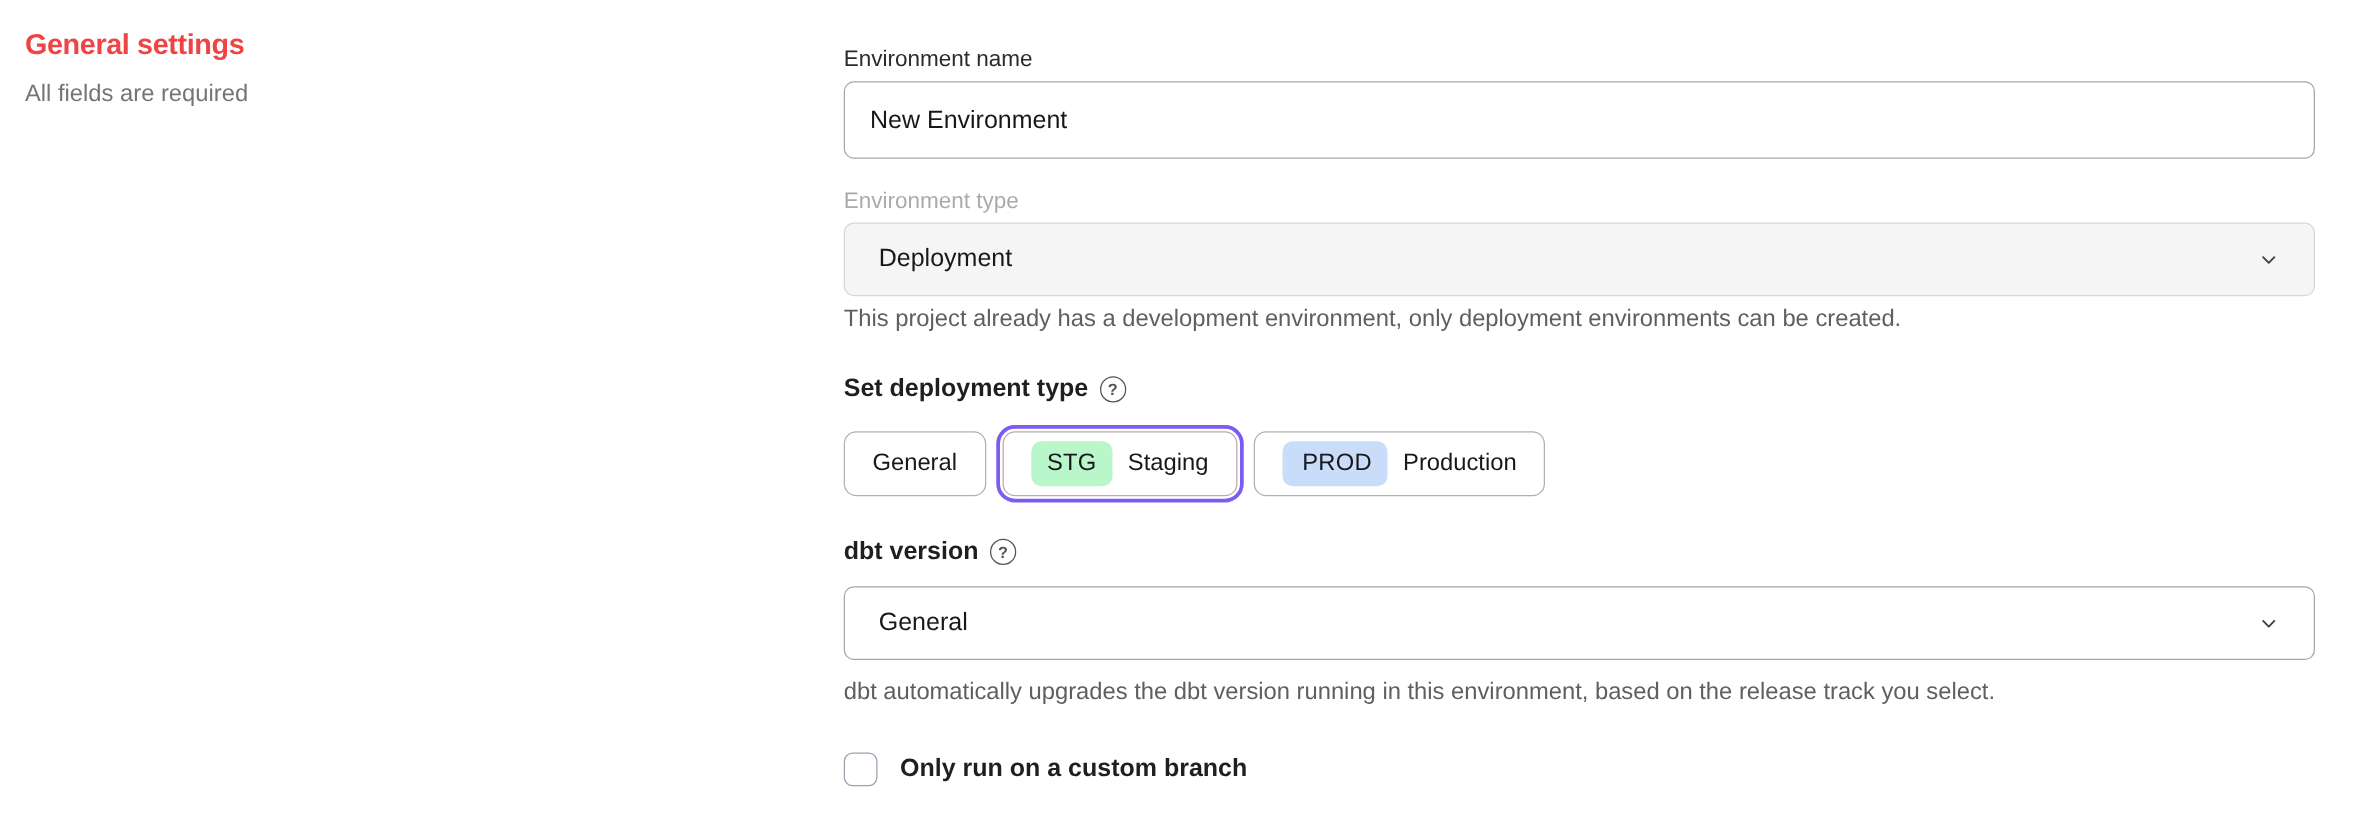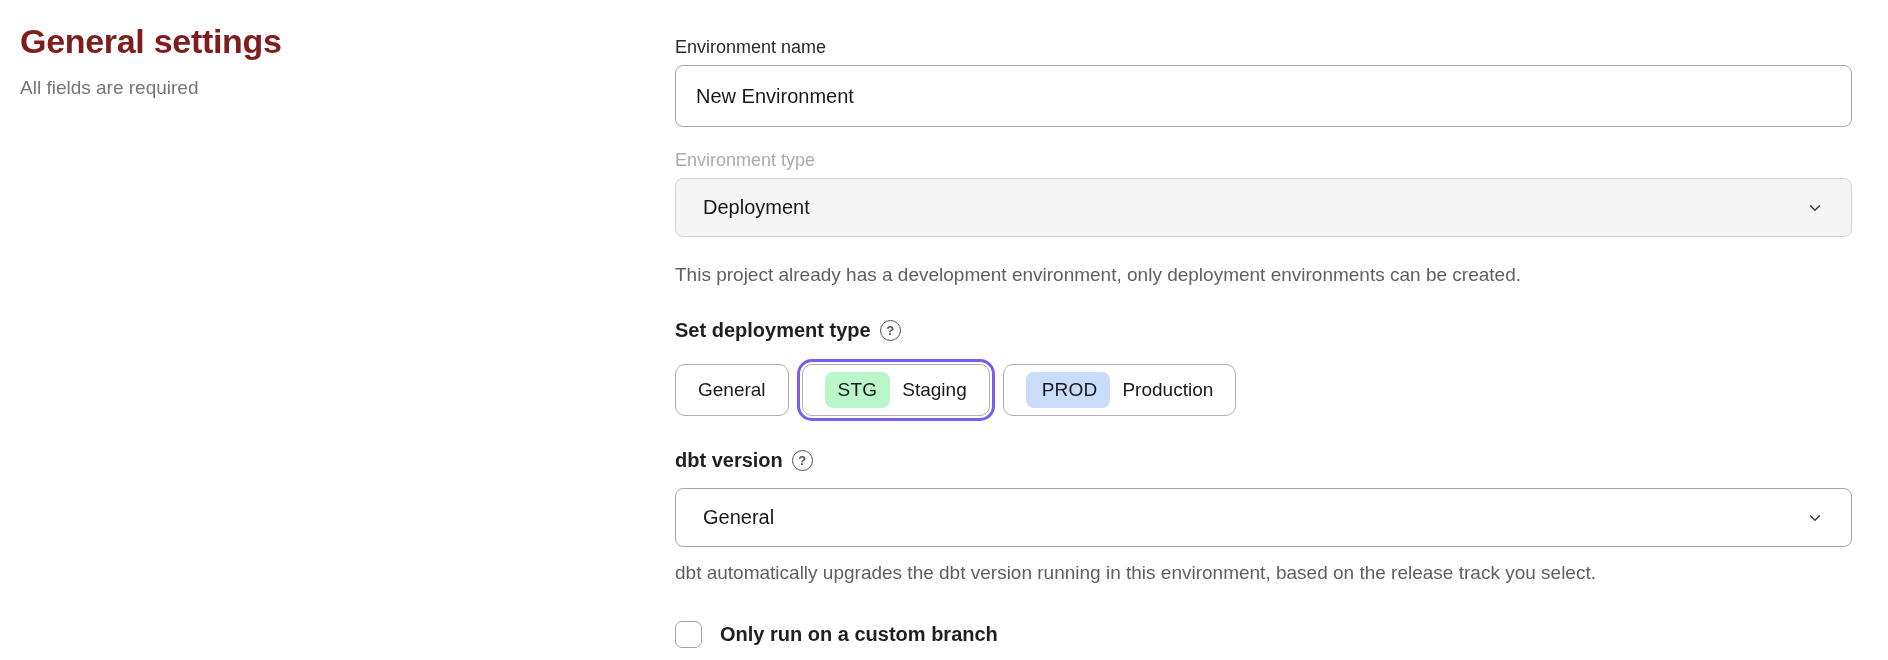--- a/index.html
+++ b/index.html
@@ -7,21 +7,21 @@
     width: 1888px; height: 660px;
     background: #ffffff;
     font-family: "Liberation Sans", sans-serif;
     overflow: hidden;
     color: #1f1f1f;
   }
   .page { position: relative; width: 1888px; height: 660px; }
 
   
   .left-col { position: absolute; left: 20px; top: 22px; width: 600px; }
-  .page-title { font-size: 34px; font-weight: 700; color: #7f1d1d; letter-spacing: -0.3px; }
+  .page-title { font-size: 23px; font-weight: 700; color: #ef4444; letter-spacing: -0.3px; }
   .page-subtitle { margin-top: 16px; font-size: 19px; color: #757575; }
 
   
   .form-col { position: absolute; left: 675px; top: 36px; width: 1177px; }
 
   .field-label { font-size: 18px; font-weight: 500; color: #2b2b2b; line-height: 22px; }
   .field-label.disabled { color: #ababab; }
 
   .text-input {
     margin-top: 7px; width: 100%; height: 62px;
@@ -36,21 +36,21 @@
     border: 1px solid #a6a6a6; border-radius: 8px;
     background: #ffffff;
     display: flex; align-items: center; justify-content: space-between;
     padding: 0 27px; cursor: pointer;
   }
   .select.disabled { background: #f5f5f5; border-color: #d6d6d6; cursor: default; }
   .select-value { font-size: 20px; color: #18181b; }
   .chevron-down { width: 18px; height: 18px; flex: 0 0 auto; }
   .chevron-down svg { display: block; width: 18px; height: 18px; stroke: #3f3f46; stroke-width: 2; fill: none; stroke-linecap: round; stroke-linejoin: round; }
 
-  .helper-text { margin-top: 26px; font-size: 19px; color: #5f5f5f; line-height: 24px; }
+  .helper-text { margin-top: 7px; font-size: 19px; color: #5f5f5f; line-height: 24px; }
 
   .section-heading {
     display: flex; align-items: center; gap: 9px;
     font-size: 20px; font-weight: 700; color: #1f1f1f;
   }
   .sect-deploy { margin-top: 32px; }
   .sect-version { margin-top: 28px; }
 
   .help-icon {
     width: 21px; height: 21px; border-radius: 50%;

